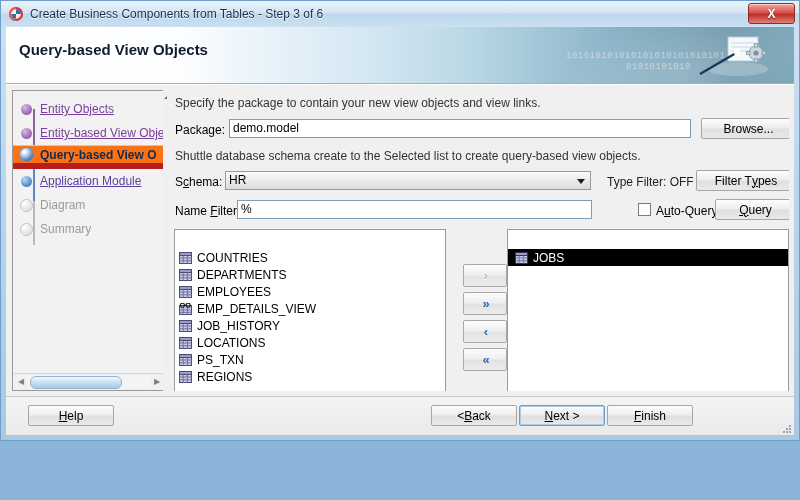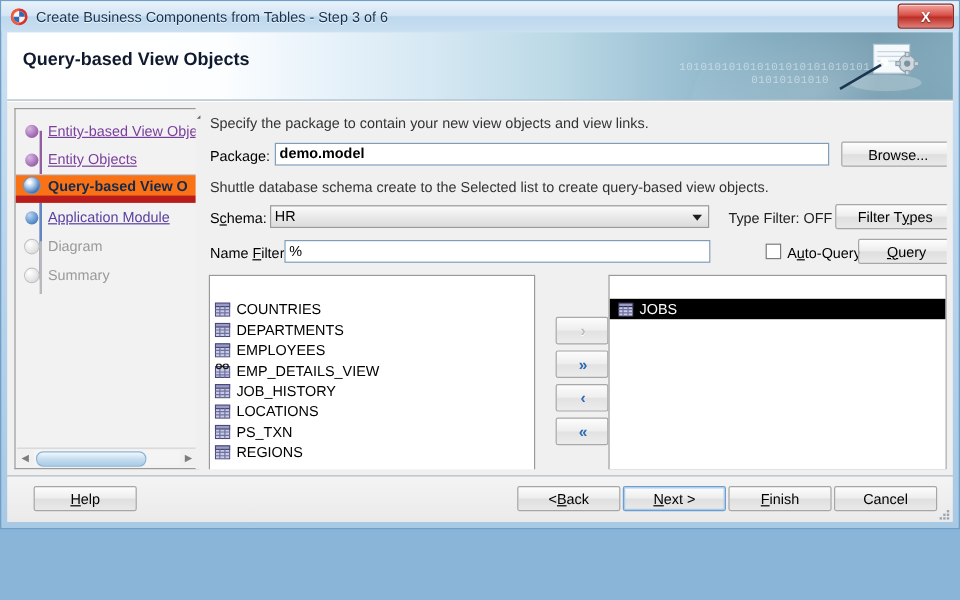--- a/index.html
+++ b/index.html
@@ -230,25 +230,25 @@
   <div class="content">
 
     <div class="sidebar">
       <div class="steps">
         <div class="rail"></div>
         <div class="rail blue"></div>
         <div class="rail gray"></div>
 
         <div class="step">
           <span class="dot done"></span>
-          <span class="slabel link">Entity-based View Obje</span>
+          <span class="slabel link">Entity Objects</span>
         </div>
         <div class="step">
           <span class="dot done"></span>
-          <span class="slabel link">Entity Objects</span>
+          <span class="slabel link">Entity-based View Obje</span>
         </div>
         <div class="step current">
           <span class="dot cur"></span>
           <span class="slabel cur">Query-based View O</span>
         </div>
         <div class="step">
           <span class="dot next"></span>
           <span class="slabel link2">Application Module</span>
         </div>
         <div class="step">
@@ -272,21 +272,21 @@
 
     <div class="vsplit">
         <span class="grip"></span>
       </div>
 
     <div class="panel">
 
       <div class="hint" style="left:8px;top:6px;">Specify the package to contain your new view objects and view links.</div>
 
       <div class="lbl" style="left:8px;top:33px;">Packa<span class="u">g</span>e:</div>
-      <div class="tfield" style="left:62px;top:29px;width:462px;font-weight:bold;" placeholder="">demo.model</div>
+      <div class="tfield" style="left:62px;top:29px;width:462px;" placeholder="">demo.model</div>
       <div class="pbtn" style="left:534px;top:28px;width:95px;">Browse...</div>
 
       <div class="hint" style="left:8px;top:59px;">Shuttle database schema create to the Selected list to create query-based view objects.</div>
 
       <div class="lbl" style="left:8px;top:85px;">S<span class="u">c</span>hema:</div>
       <div class="combo" style="left:58px;top:81px;width:366px;">
         <span>HR</span>
         <span class="arr"></span>
       </div>
       <div class="lbl" style="left:440px;top:85px;color:#222;">Type Filter: OFF</div>
@@ -418,21 +418,20 @@
       <div class="tfield" style="left:414px;top:309px;width:208px;" placeholder="">JobsView</div>
 
     </div>
   </div>
 
   <div class="footer">
     <div class="pbtn" style="left:22px;top:8px;width:86px;"><span class="u">H</span>elp</div>
     <div class="pbtn" style="left:425px;top:8px;width:86px;">&lt; <span class="u">B</span>ack</div>
     <div class="pbtn focus" style="left:513px;top:8px;width:86px;"><span class="u">N</span>ext &gt;</div>
     <div class="pbtn" style="left:601px;top:8px;width:86px;"><span class="u">F</span>inish</div>
-    <div class="pbtn" style="left:689px;top:8px;width:86px;">Cancel</div>
     <div class="grip-corner">
       <i style="right:0;bottom:0;"></i>
         <i style="right:3px;bottom:0;"></i>
         <i style="right:6px;bottom:0;"></i>
       <i style="right:0;bottom:3px;"></i>
         <i style="right:3px;bottom:3px;"></i>
       <i style="right:0;bottom:6px;"></i>
     </div>
   </div>
 </div>

